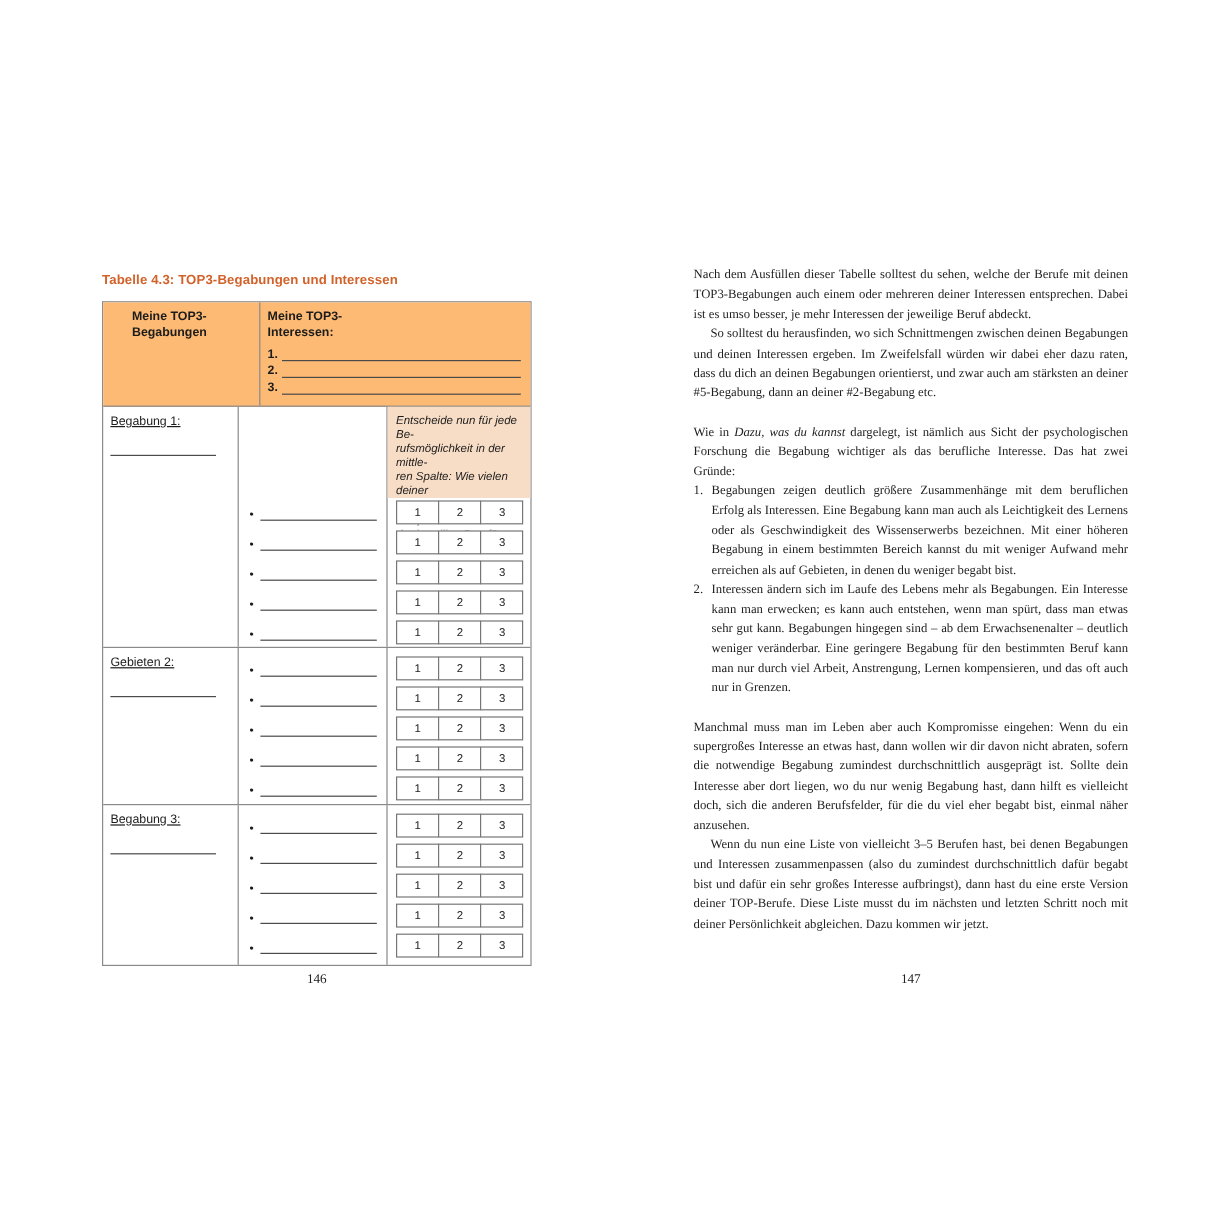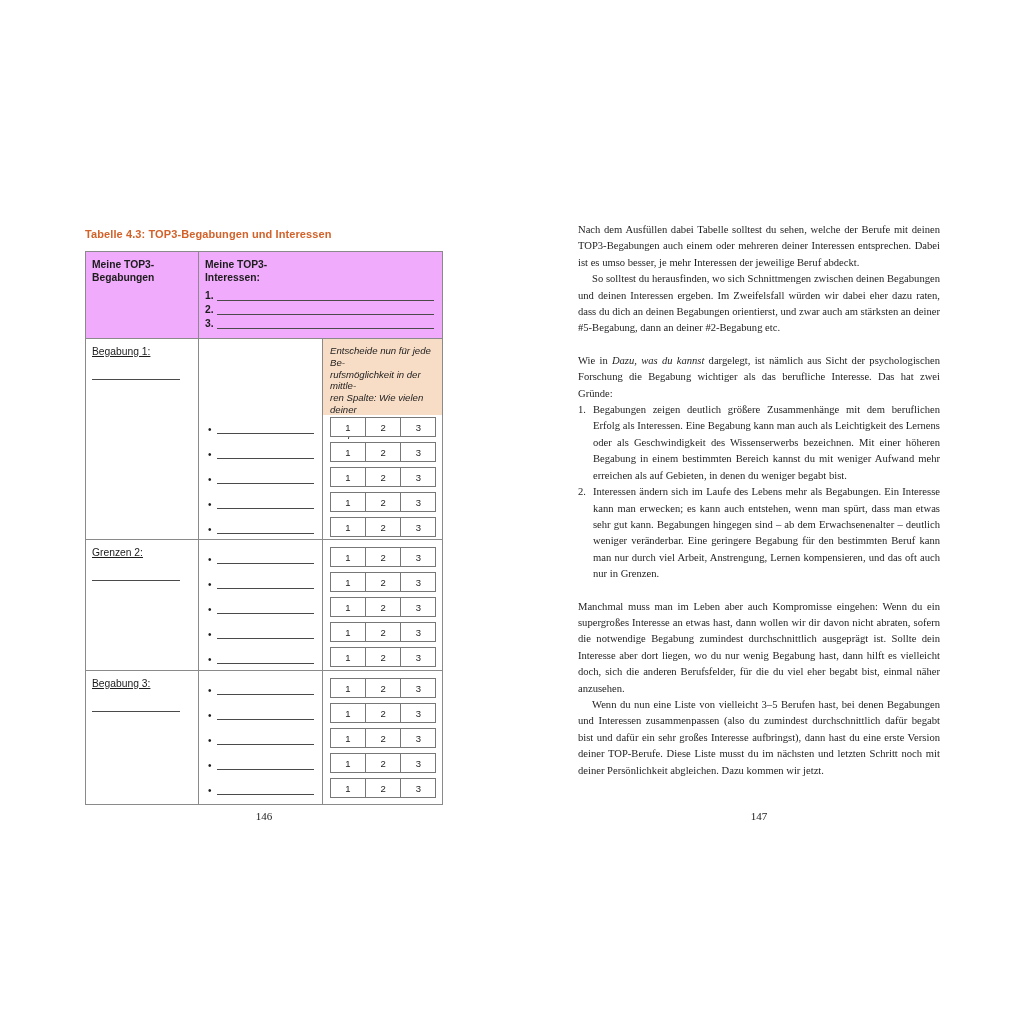--- a/index.html
+++ b/index.html
@@ -41,21 +41,21 @@
     border-bottom: 1px solid #8a8a8a;
   }
   .trow:last-child { border-bottom: none; }
   .td, .th {
     box-sizing: border-box;
   }
   .c1 { width: 113px; border-right: 1px solid #8a8a8a; }
   .c2 { width: 124px; border-right: 1px solid #8a8a8a; }
   .c3 { flex: 1; }
 
-  .thead-row { background: #f0abfc; }
+  .thead-row { background: #fdba74; padding-left: 18px; }
   .th {
     padding: 6px 6px 7px 6px;
     font-weight: bold;
     font-size: 10.3px;
     line-height: 1.3;
   }
   .prel { white-space: pre-line; }
   .h3t { margin-bottom: 4px; }
   .numline {
     display: flex;
@@ -255,21 +255,21 @@
             <span class="gc">1</span>
             <span class="gc">2</span>
             <span class="gc">3</span>
           </div>
         </div>
       </div>
     </div>
 
     <div class="trow row2">
       <div class="td c1">
-        <div class="rowlabel">Grenzen 2:</div>
+        <div class="rowlabel">Gebieten 2:</div>
         <div class="labelline"></div>
       </div>
       <div class="td c2">
         <div class="bullets">
           <div class="bullet-line">
             <span class="bu">•</span>
               <span class="wline"></span>
           </div>
             <div class="bullet-line">
             <span class="bu">•</span>
@@ -380,21 +380,21 @@
       </div>
     </div>
 
   </div>
 </div>
 
 <div class="pagenum-left">146</div>
 
 <div class="right-page">
 
-  <p>Nach dem Ausfüllen dabei Tabelle solltest du sehen, welche der Berufe mit deinen TOP3-Begabungen auch einem oder mehreren deiner Interessen entsprechen. Dabei ist es umso besser, je mehr Interessen der jeweilige Beruf abdeckt.</p>
+  <p>Nach dem Ausfüllen dieser Tabelle solltest du sehen, welche der Berufe mit deinen TOP3-Begabungen auch einem oder mehreren deiner Interessen entsprechen. Dabei ist es umso besser, je mehr Interessen der jeweilige Beruf abdeckt.</p>
 
   <p class="indent">So solltest du herausfinden, wo sich Schnittmengen zwischen deinen Begabungen und deinen Interessen ergeben. Im Zweifelsfall würden wir dabei eher dazu raten, dass du dich an deinen Begabungen orientierst, und zwar auch am stärksten an deiner #5-Begabung, dann an deiner #2-Begabung etc.</p>
 
   <p class="gap"><span>Wie in </span><span class="ital">Dazu, was du kannst</span><span> dargelegt, ist nämlich aus Sicht der psychologischen Forschung die Begabung wichtiger als das berufliche Interesse. Das hat zwei Gründe:</span></p>
 
   <div class="li">
     <span class="num">1.</span>
     <span class="txt">Begabungen zeigen deutlich größere Zusammenhänge mit dem beruflichen Erfolg als Interessen. Eine Begabung kann man auch als Leichtigkeit des Lernens oder als Geschwindigkeit des Wissenserwerbs bezeichnen. Mit einer höheren Begabung in einem bestimmten Bereich kannst du mit weniger Aufwand mehr erreichen als auf Gebieten, in denen du weniger begabt bist.</span>
   </div>
   <div class="li">

